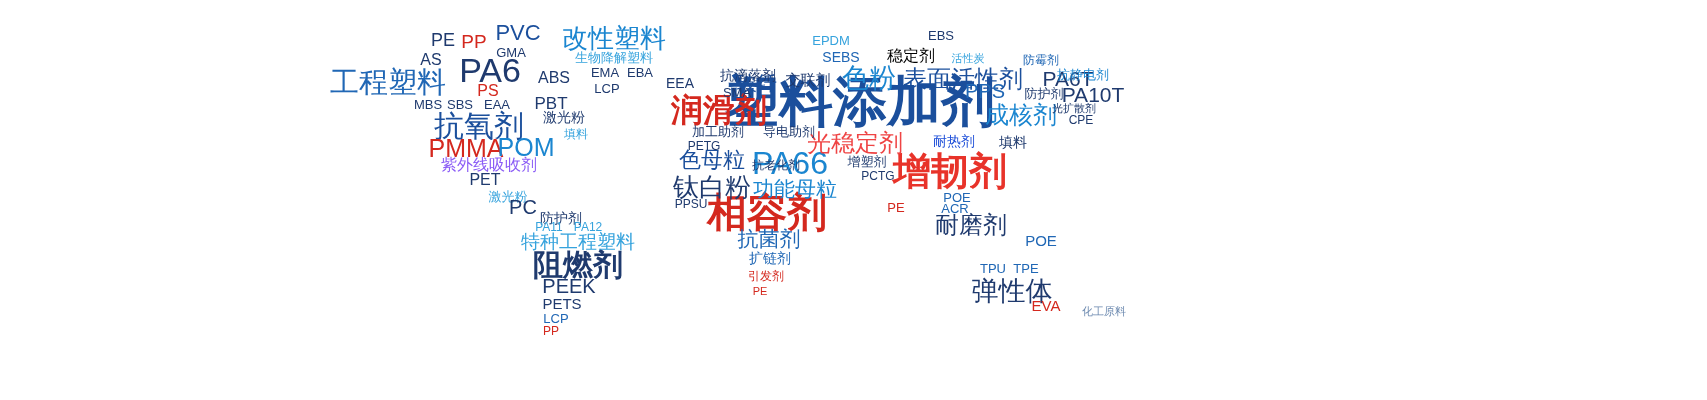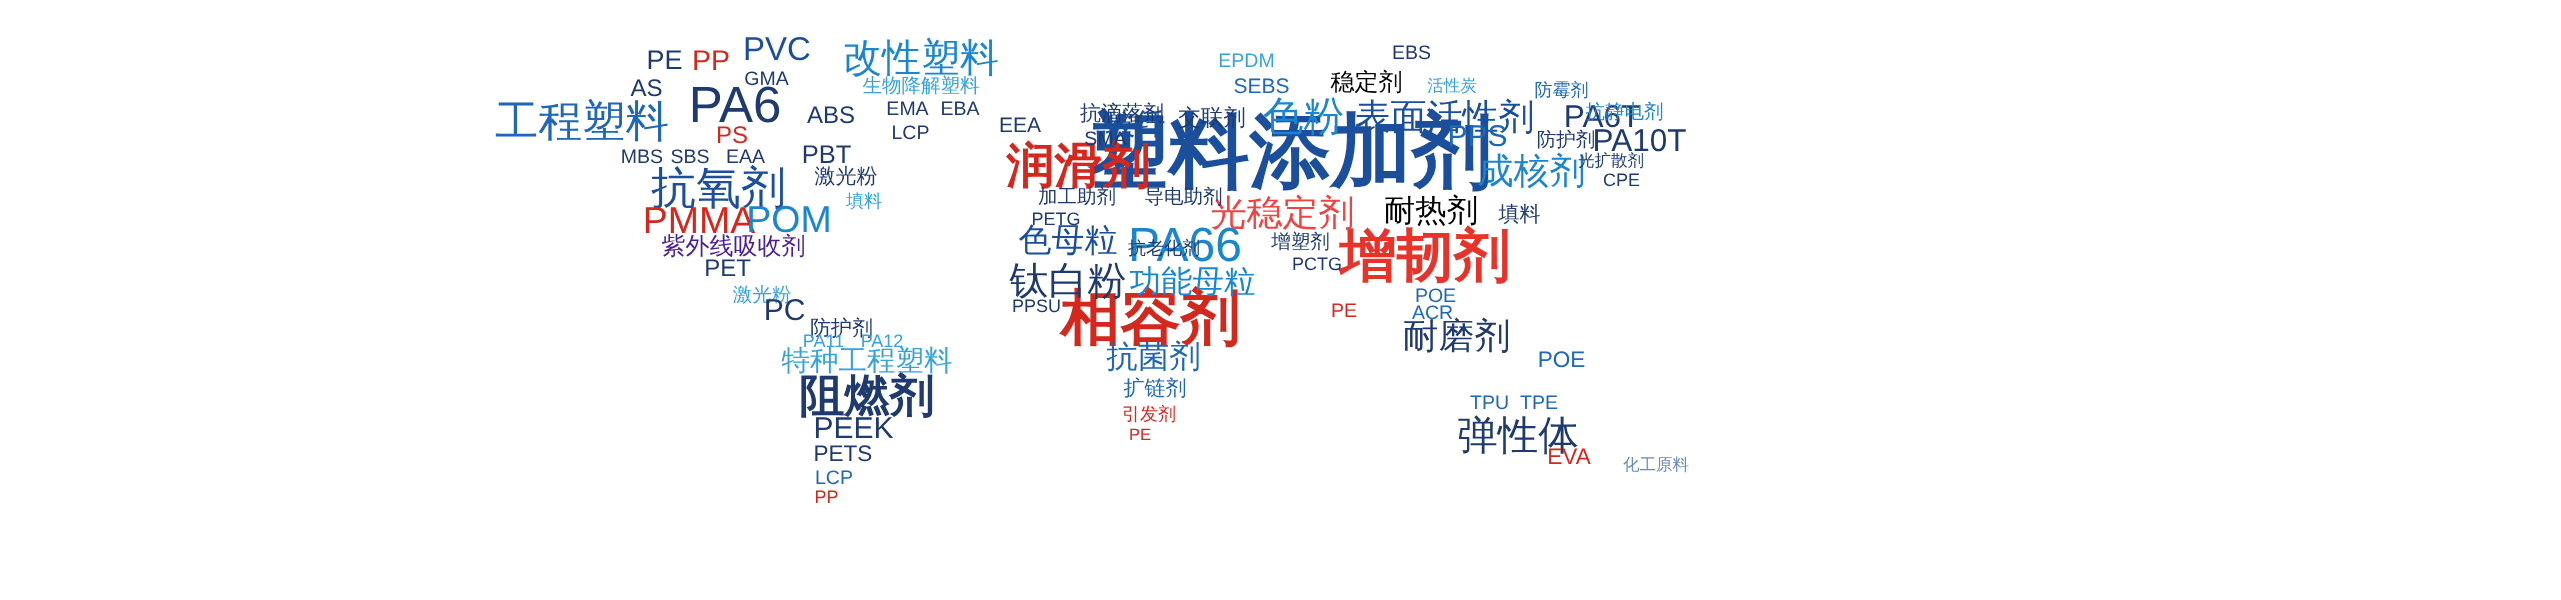--- a/index.html
+++ b/index.html
@@ -42,26 +42,26 @@
     <span class="w" style="left: 614px; top: 38px; font-size: 26px; color: rgb(27, 134, 208); font-weight: 400;">改性塑料</span>
     <span class="w" style="left: 869px; top: 78px; font-size: 27px; color: rgb(27, 134, 208); font-weight: 400;">色粉</span>
     <span class="w" style="left: 963px; top: 79px; font-size: 24px; color: rgb(27, 79, 156); font-weight: 400;">表面活性剂</span>
     <span class="w" style="left: 855px; top: 143px; font-size: 24px; color: #ef4444; font-weight: 400;">光稳定剂</span>
     <span class="w" style="left: 466px; top: 148px; font-size: 25px; color: rgb(212, 40, 30); font-weight: 400;">PMMA</span>
     <span class="w" style="left: 526px; top: 147px; font-size: 25px; color: rgb(27, 134, 208); font-weight: 400;">POM</span>
     <span class="w" style="left: 712px; top: 187px; font-size: 26px; color: rgb(31, 58, 110); font-weight: 400;">钛白粉</span>
     <span class="w" style="left: 712px; top: 160px; font-size: 22px; color: rgb(27, 79, 156); font-weight: 400;">色母粒</span>
     <span class="w" style="left: 795px; top: 188px; font-size: 21px; color: rgb(27, 134, 208); font-weight: 400;">功能母粒</span>
     <span class="w" style="left: 1021px; top: 115px; font-size: 24px; color: rgb(27, 134, 208); font-weight: 400;">成核剂</span>
-    <span class="w" style="left: 954px; top: 141px; font-size: 21px; color: #000000; font-weight: 400; text-align: right;">耐热剂</span>
+    <span class="w" style="left: 954px; top: 141px; font-size: 14px; color: #1d4ed8; font-weight: 400; text-align: right;">耐热剂</span>
     <span class="w" style="left: 971px; top: 225px; font-size: 24px; color: rgb(31, 58, 110); font-weight: 400;">耐磨剂</span>
     <span class="w" style="left: 1012px; top: 291px; font-size: 27px; color: rgb(31, 58, 110); font-weight: 400;">弹性体</span>
     <span class="w" style="left: 769px; top: 238px; font-size: 21px; color: rgb(32, 103, 181); font-weight: 400;">抗菌剂</span>
     <span class="w" style="left: 578px; top: 241px; font-size: 19px; color: rgb(54, 163, 221); font-weight: 400;">特种工程塑料</span>
-    <span class="w" style="left: 489px; top: 165px; font-size: 16px; color: #4c1d95; font-weight: 400;">紫外线吸收剂</span>
+    <span class="w" style="left: 489px; top: 165px; font-size: 16px; color: #8b5cf6; font-weight: 400;">紫外线吸收剂</span>
     <span class="w" style="left: 757px; top: 38px; font-size: 20px; color: rgb(27, 79, 156); font-weight: 400; margin-top: 45px;">玻纤</span>
     <span class="w" style="left: 911px; top: 56px; font-size: 16px; color: #000000; font-weight: 400;">稳定剂</span>
     <span class="w" style="left: 1068px; top: 78px; font-size: 21px; color: rgb(31, 58, 110); font-weight: 400;">PA6T</span>
     <span class="w" style="left: 1093px; top: 94px; font-size: 21px; color: rgb(31, 58, 110); font-weight: 400;">PA10T</span>
     <span class="w" style="left: 1083px; top: 74px; font-size: 13px; color: rgb(27, 134, 208); font-weight: 400;">抗静电剂</span>
     <span class="w" style="left: 985px; top: 91px; font-size: 20px; color: rgb(32, 103, 181); font-weight: 400;">PPS</span>
     <span class="w" style="left: 551px; top: 103px; font-size: 17px; color: rgb(31, 58, 110); font-weight: 400;">PBT</span>
     <span class="w" style="left: 554px; top: 78px; font-size: 16px; color: rgb(31, 58, 110); font-weight: 400;">ABS</span>
     <span class="w" style="left: 569px; top: 286px; font-size: 20px; color: rgb(31, 58, 110); font-weight: 400;">PEEK</span>
     <span class="w" style="left: 562px; top: 303px; font-size: 15px; color: rgb(31, 58, 110); font-weight: 400;">PETS</span>

